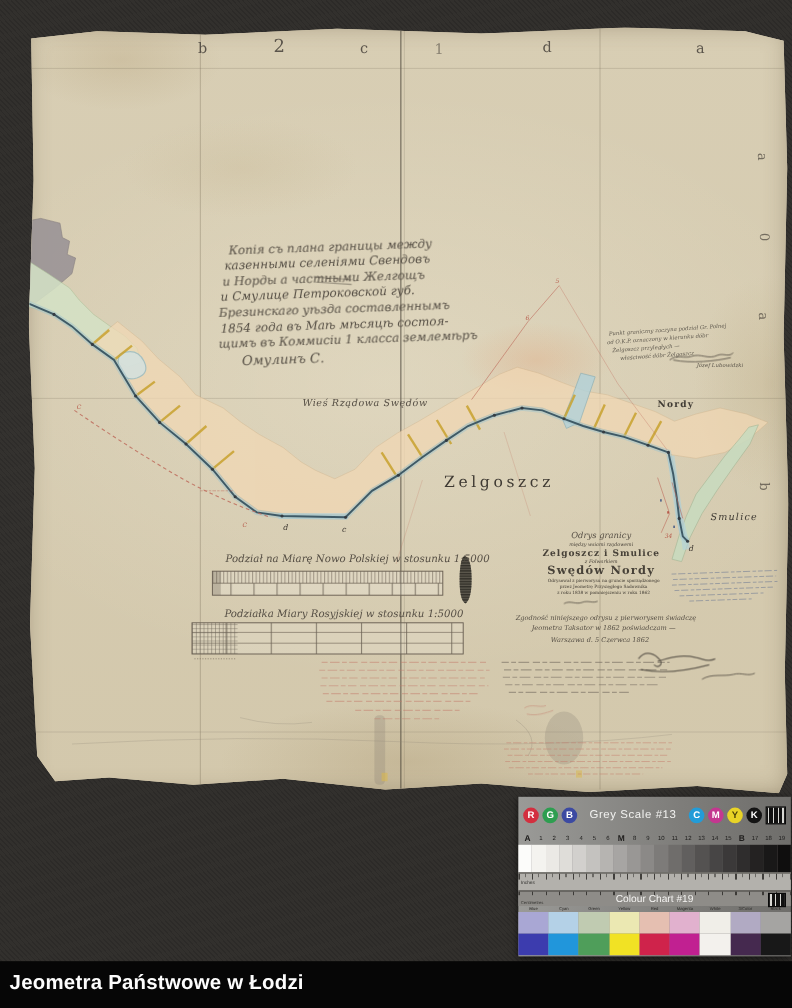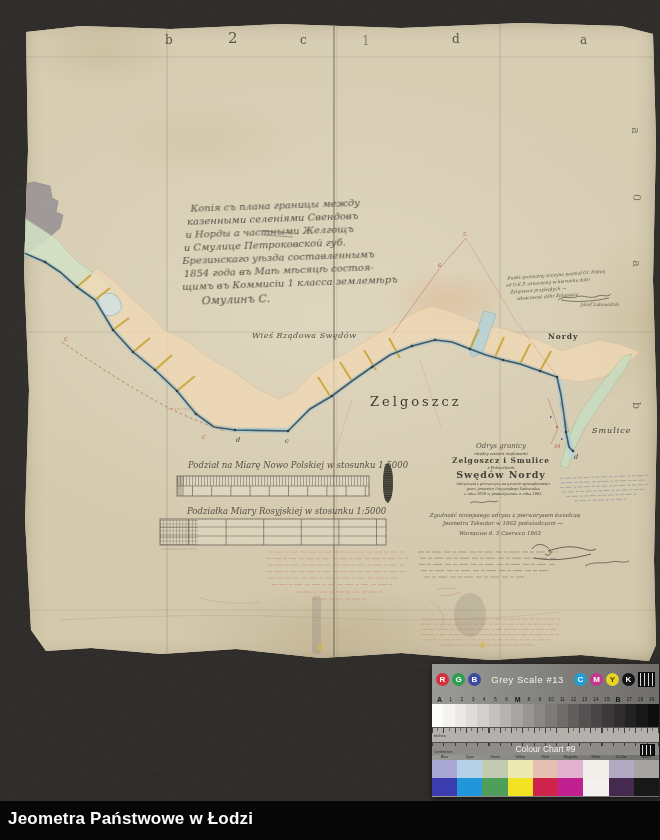--- a/index.html
+++ b/index.html
@@ -397,21 +397,21 @@
       <div style="background-color: rgb(47, 45, 45);"></div>
       <div style="background-color: rgb(36, 34, 34);"></div>
       <div style="background-color: rgb(25, 24, 24);"></div>
       <div style="background-color: rgb(15, 14, 14);"></div>
     </div>
     <div class="ruler">
       <span class="rlabel">Inches</span>
     </div>
     <div class="ccard-header">
       <span class="ticks"></span>
-      <span class="cc-title">Colour Chart #9</span>
+      <span class="cc-title">Colour Chart #19</span>
       <span class="rlabel">Centimetres</span>
       <span class="barcode"></span>
     </div>
     <div class="clabels">
       <span>Blue</span>
       <span>Cyan</span>
       <span>Green</span>
       <span>Yellow</span>
       <span>Red</span>
       <span>Magenta</span>

